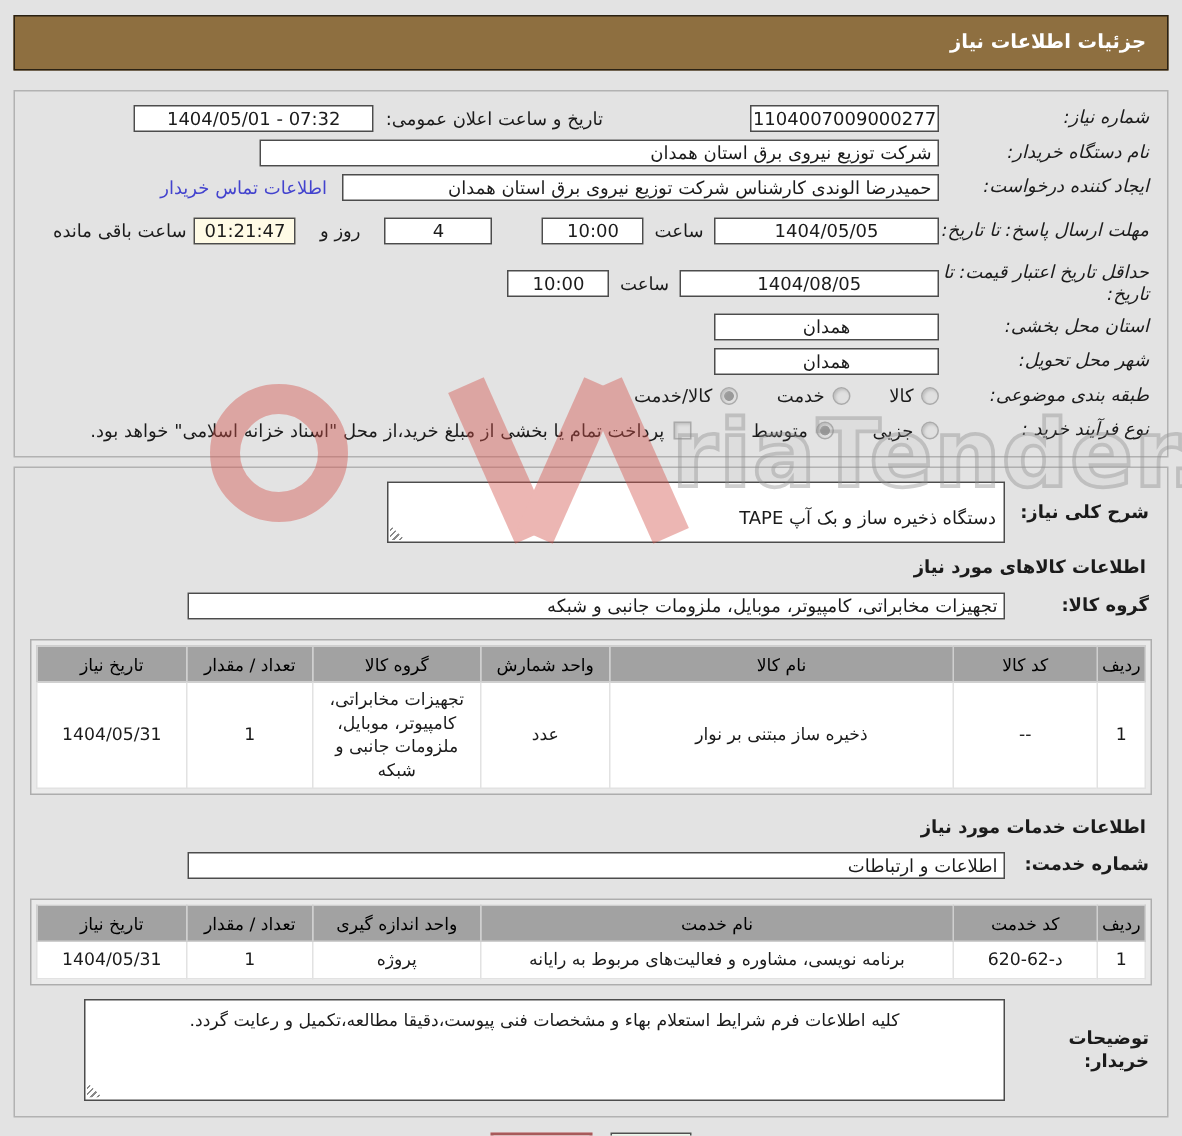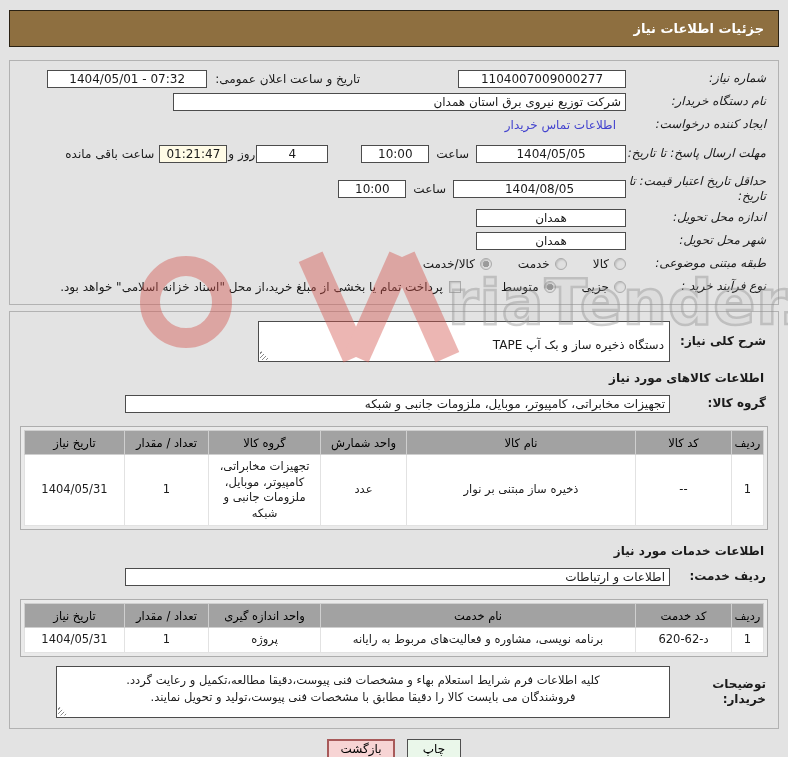--- a/index.html
+++ b/index.html
@@ -137,65 +137,66 @@
 <body>
 
 <div class="title-bar">
   <span>جزئیات اطلاعات نیاز</span>
 </div>
 
 <div class="panel panel-top">
 
   <div class="row">
     <span class="lblR">شماره نیاز:</span>
-    <div class="inp c ltr" style="width:168px">1104007009000277</div>
+    <div class="inp c ltr" style="width:126px">1104007009000277</div>
     <span style="margin-right:98px">تاریخ و ساعت اعلان عمومی:</span>
     <div class="inp c ltr" style="width:160px;margin-right:8px">1404/05/01 - 07:32</div>
   </div>
 
   <div class="row">
     <span class="lblR">نام دستگاه خریدار:</span>
     <div class="inp" style="width:453px">شرکت توزیع نیروی برق استان همدان</div>
   </div>
 
   <div class="row">
     <span class="lblR">ایجاد کننده درخواست:</span>
+    <div class="inp" style="width:398px">حمیدرضا الوندی کارشناس شرکت توزیع نیروی برق استان همدان</div>
     <a class="link">اطلاعات تماس خریدار</a>
   </div>
 
   <div class="row tall">
     <span class="lblR">مهلت ارسال پاسخ: تا تاریخ:</span>
     <div class="inp c ltr" style="width:150px">1404/05/05</div>
     <span style="margin:0 7px">ساعت</span>
     <div class="inp c ltr" style="width:68px">10:00</div>
     <div class="inp c" style="width:72px;margin-right:33px">4</div>
-    <span style="margin:0 1px">روز و</span>
+    <span style="margin:0 16px">روز و</span>
     <div class="inp c cream ltr" style="width:68px">01:21:47</div>
     <span style="margin-right:5px">ساعت باقی مانده</span>
   </div>
 
   <div class="row tall">
     <span class="lblR">حداقل تاریخ اعتبار قیمت: تا تاریخ:</span>
     <div class="inp c ltr" style="width:173px">1404/08/05</div>
     <span style="margin:0 7px">ساعت</span>
     <div class="inp c ltr" style="width:68px">10:00</div>
   </div>
 
   <div class="row">
-    <span class="lblR">اندازه محل تحویل:</span>
+    <span class="lblR">استان محل بخشی:</span>
     <div class="inp c" style="width:150px">همدان</div>
   </div>
 
   <div class="row">
     <span class="lblR">شهر محل تحویل:</span>
     <div class="inp c" style="width:150px">همدان</div>
   </div>
 
   <div class="row">
-    <span class="lblR">طبقه مبتنی موضوعی:</span>
+    <span class="lblR">طبقه بندی موضوعی:</span>
     <span class="opt">
       <span class="radio"></span>
       <span>کالا</span>
     </span>
     <span class="opt">
       <span class="radio"></span>
       <span>خدمت</span>
     </span>
     <span class="opt">
       <span class="radio sel"></span>
@@ -260,21 +261,21 @@
             <td dir="ltr">1</td>
             <td dir="ltr">1404/05/31</td>
           </tr>
         </tbody>
       </table>
   </div>
 
   <div class="sec-title" style="margin-top:14px">اطلاعات خدمات مورد نیاز</div>
 
   <div class="row" style="margin-top:8px">
-    <span class="lblB">ردیف خدمت:</span>
+    <span class="lblB">شماره خدمت:</span>
     <div class="inp" style="width:545px">اطلاعات و ارتباطات</div>
   </div>
 
   <div class="table-box">
     <table class="svc">
         <thead>
           <tr>
             <th>ردیف</th>
             <th>کد خدمت</th>
             <th>نام خدمت</th>
@@ -291,23 +292,22 @@
             <td>پروژه</td>
             <td dir="ltr">1</td>
             <td dir="ltr">1404/05/31</td>
           </tr>
         </tbody>
       </table>
   </div>
 
   <div class="row" style="margin-top:9px">
     <span class="lblB" style="align-self:center">توضیحات خریدار:</span>
-    <div class="tarea" style="width:614px;height:52px;text-align:center;font-size:11.5px;line-height:1.55;padding-top:5px">
+    <div class="tarea" style="width:614px;height:68px;text-align:center;font-size:11.5px;line-height:1.55;padding-top:5px">
       <div>کلیه اطلاعات فرم شرایط استعلام بهاء و مشخصات فنی پیوست،دقیقا مطالعه،تکمیل و رعایت گردد.</div>
-      <div>فروشندگان می بایست کالا را دقیقا مطابق با مشخصات فنی پیوست،تولید و تحویل نمایند.</div>
     </div>
   </div>
 
 </div>
 
 <div class="btn-row">
   <button class="btn btn-print">چاپ</button>
   <button class="btn btn-back">بازگشت</button>
 </div>
 

